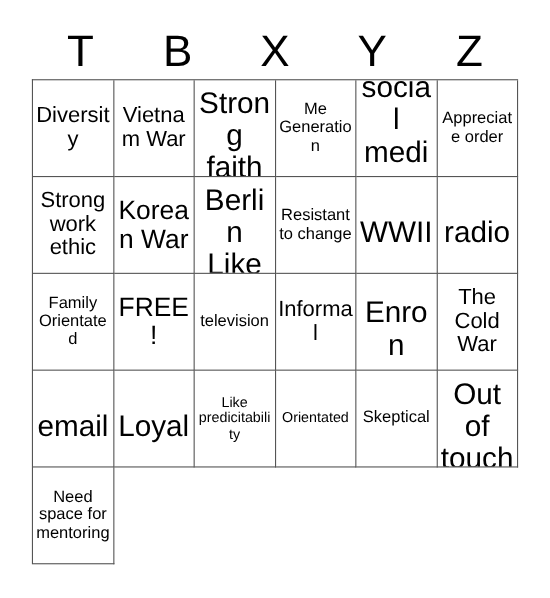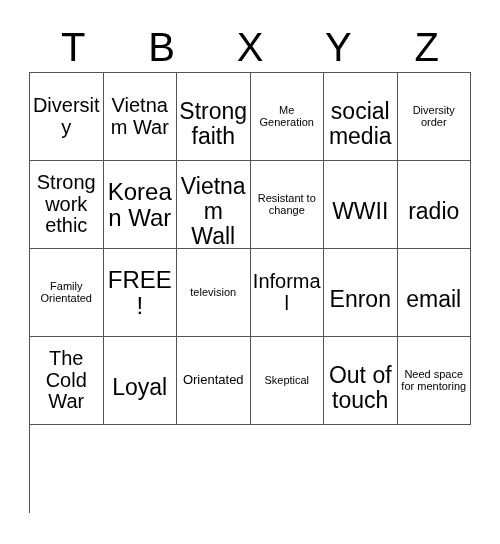--- a/index.html
+++ b/index.html
@@ -73,24 +73,24 @@
     display: block;
     width: 100%;
     text-align: center;
     line-height: 1.08;
     color: #000000;
     word-wrap: break-word;
     overflow-wrap: break-word;
   }
 
   
-  .cell-text[data-size="xl"]  { font-size: 23px; margin-top: 14px; }
+  .cell-text[data-size="xl"]  { font-size: 27px; margin-top: 14px; }
   .cell-text[data-size="lg"]  { font-size: 24px; }
   .cell-text[data-size="md"]  { font-size: 20px; }
-  .cell-text[data-size="sm"]  { font-size: 11px; }
+  .cell-text[data-size="sm"]  { font-size: 15px; }
   .cell-text[data-size="xs"]  { font-size: 13px; }
 </style>
 </head>
 <body>
 
 <div id="card">
 
   <div id="header-row">
     <div class="header-cell">T</div>
     <div class="header-cell">B</div>
@@ -111,30 +111,30 @@
         <span class="cell-text" data-size="xl">Strong faith</span>
       </div>
     <div class="cell">
         <span class="cell-text" data-size="sm">Me Generation</span>
       </div>
     <div class="cell">
         <span class="cell-text" data-size="xl">social media</span>
       </div>
 
     <div class="cell">
-        <span class="cell-text" data-size="sm">Diversity order</span>
+        <span class="cell-text" data-size="sm">Appreciate order</span>
       </div>
     <div class="cell">
         <span class="cell-text" data-size="md">Strong work ethic</span>
       </div>
     <div class="cell">
         <span class="cell-text" data-size="lg">Korean War</span>
       </div>
     <div class="cell">
-        <span class="cell-text" data-size="xl">Vietnam Wall</span>
+        <span class="cell-text" data-size="xl">Berlin Like</span>
       </div>
     <div class="cell">
         <span class="cell-text" data-size="sm">Resistant to change</span>
       </div>
 
     <div class="cell">
         <span class="cell-text" data-size="xl">WWII</span>
       </div>
     <div class="cell">
         <span class="cell-text" data-size="xl">radio</span>
@@ -149,29 +149,32 @@
         <span class="cell-text" data-size="sm">television</span>
       </div>
 
     <div class="cell">
         <span class="cell-text" data-size="md">Informal</span>
       </div>
     <div class="cell">
         <span class="cell-text" data-size="xl">Enron</span>
       </div>
     <div class="cell">
-        <span class="cell-text" data-size="xl">email</span>
+        <span class="cell-text" data-size="md">The Cold War</span>
       </div>
     <div class="cell">
-        <span class="cell-text" data-size="md">The Cold War</span>
+        <span class="cell-text" data-size="xl">email</span>
       </div>
     <div class="cell">
         <span class="cell-text" data-size="xl">Loyal</span>
       </div>
 
+    <div class="cell">
+        <span class="cell-text" data-size="xs">Like predicitability</span>
+      </div>
     <div class="cell">
         <span class="cell-text" data-size="xs">Orientated</span>
       </div>
     <div class="cell">
         <span class="cell-text" data-size="sm">Skeptical</span>
       </div>
     <div class="cell">
         <span class="cell-text" data-size="xl">Out of touch</span>
       </div>
     <div class="cell">

